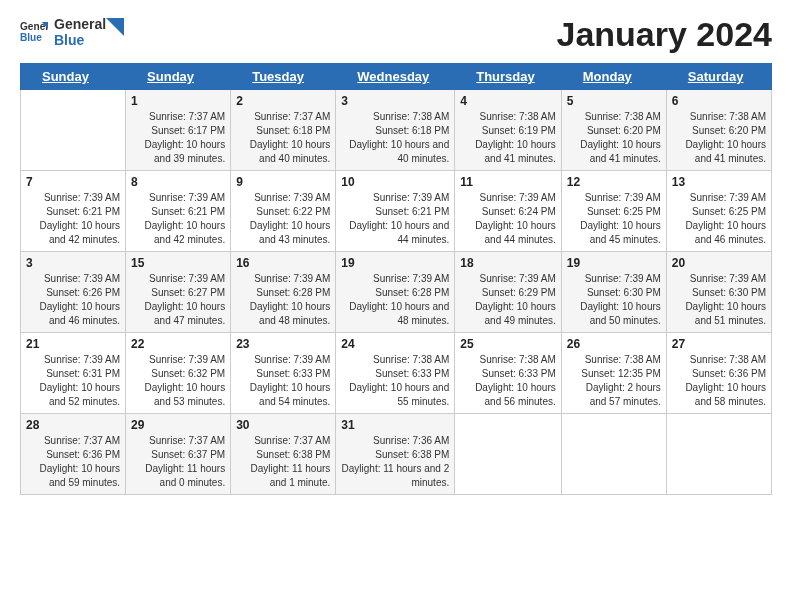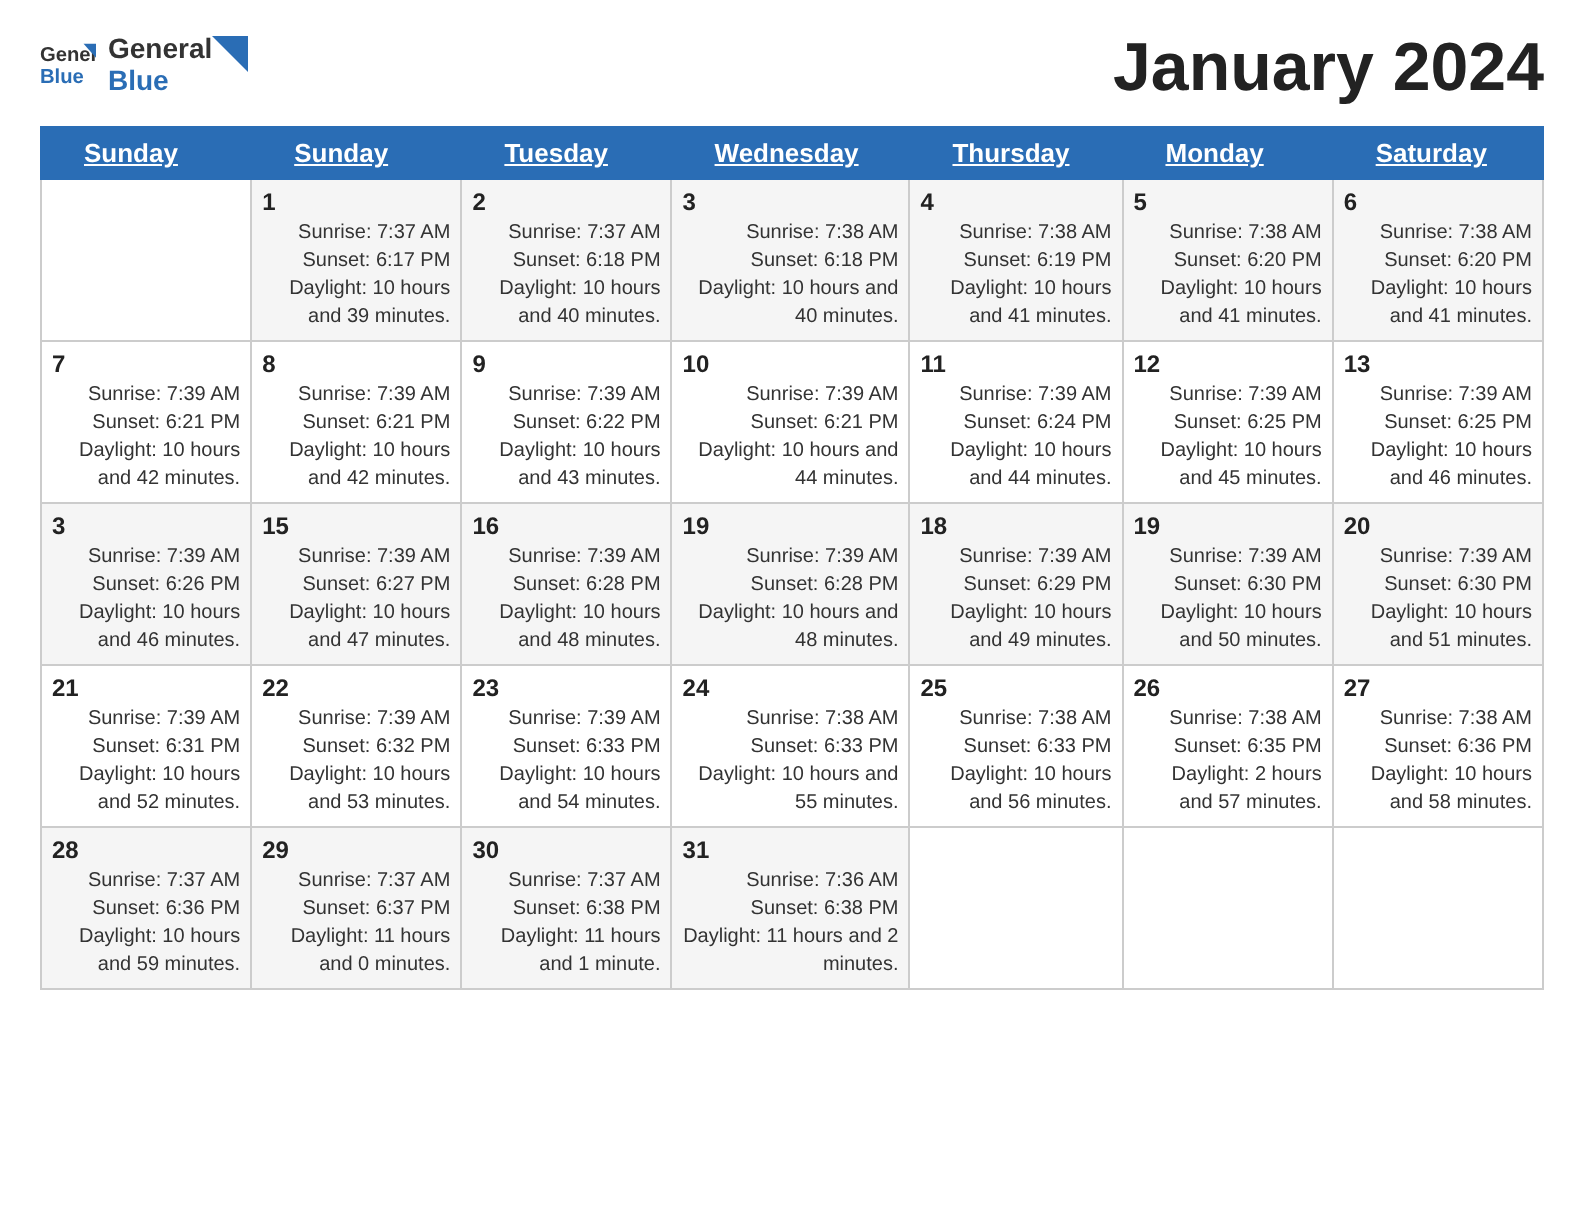--- a/index.html
+++ b/index.html
@@ -332,21 +332,21 @@
             <div class="day-info">
               <div>Sunrise: 7:38 AM</div>
               <div>Sunset: 6:33 PM</div>
               <div>Daylight: 10 hours and 56 minutes.</div>
             </div>
           </td>
           <td>
             <span class="day-num">26</span>
             <div class="day-info">
               <div>Sunrise: 7:38 AM</div>
-              <div>Sunset: 6:35 PM</div>
+              <div>Sunset: 12:35 PM</div>
               <div>Daylight: 2 hours and 57 minutes.</div>
             </div>
           </td>
           <td>
             <span class="day-num">27</span>
             <div class="day-info">
               <div>Sunrise: 7:38 AM</div>
               <div>Sunset: 6:36 PM</div>
               <div>Daylight: 10 hours and 58 minutes.</div>
             </div>

